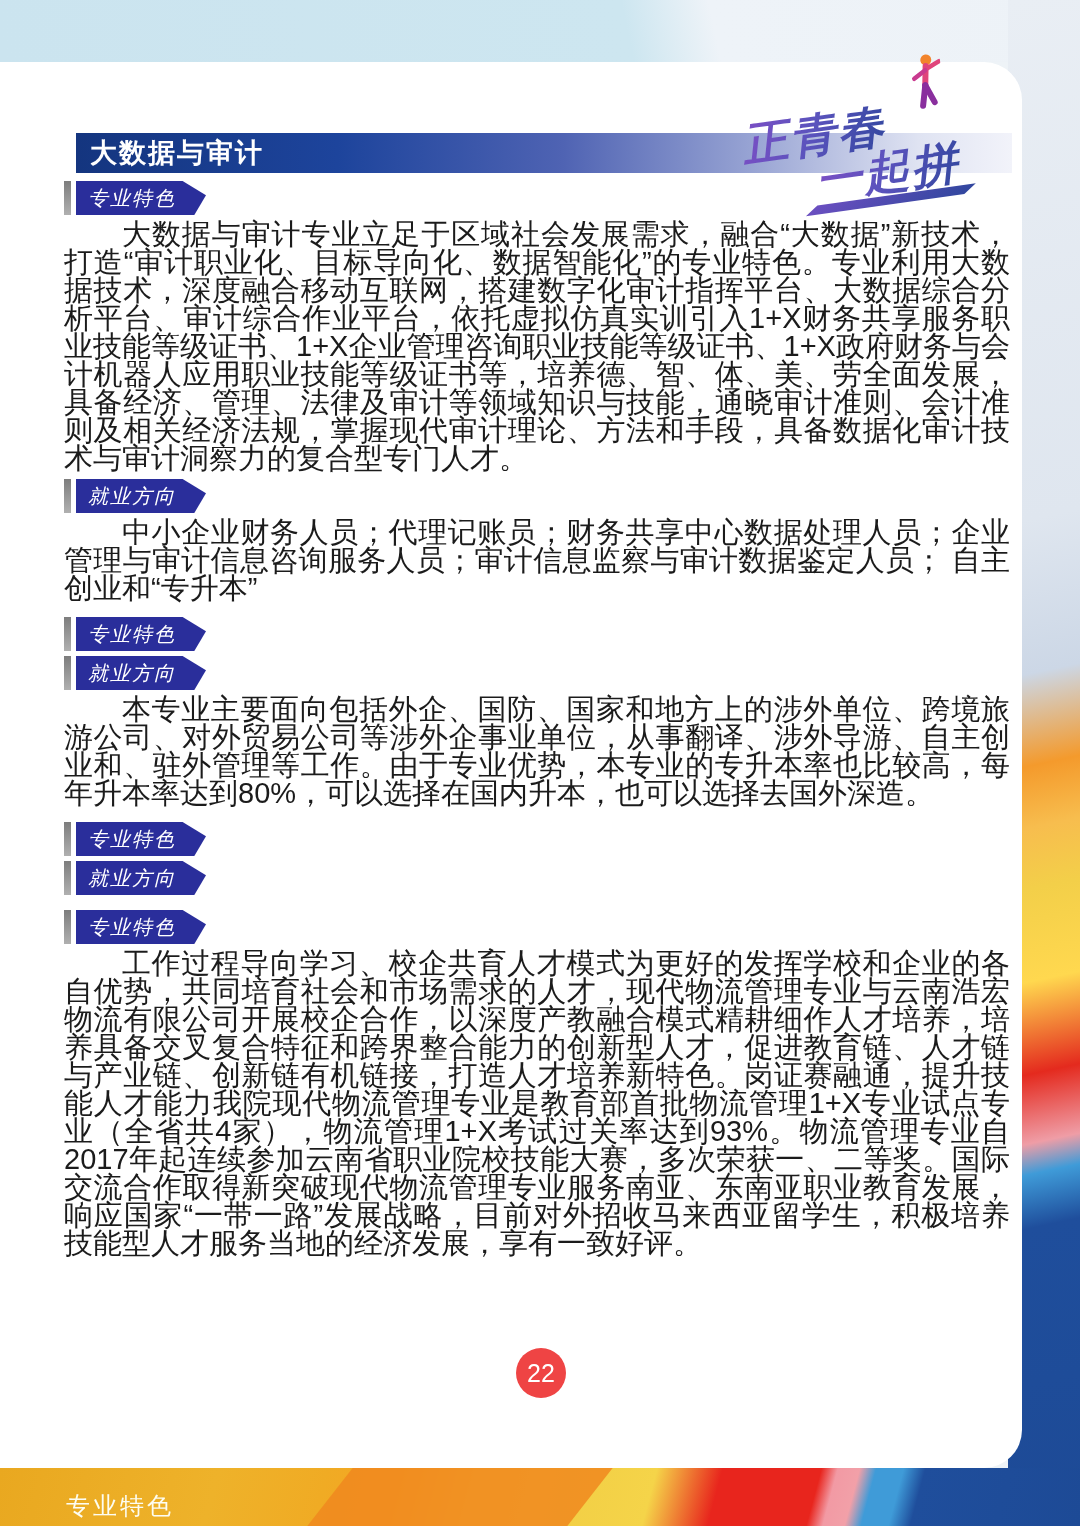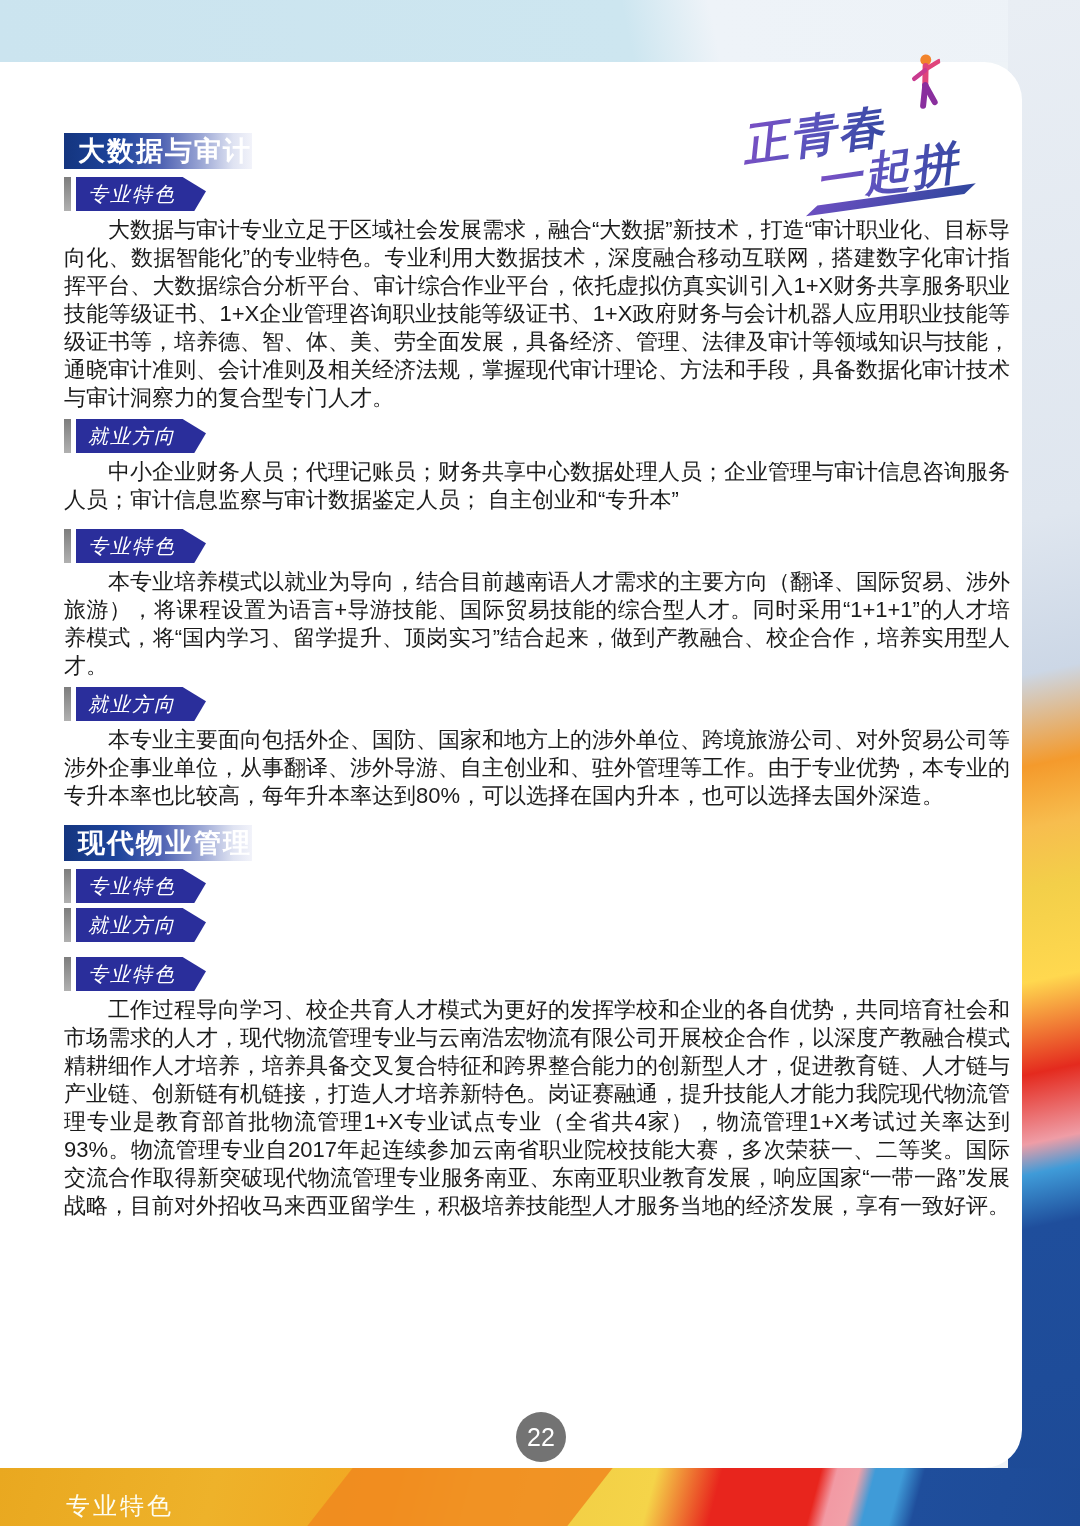--- a/index.html
+++ b/index.html
@@ -24,41 +24,41 @@
   }
   
   .card {
     position:absolute; left:0; top:62px; width:1022px; height:1406px;
     background:#ffffff; border-radius:0 38px 38px 0;
     padding:56px 10px 0 64px;
   }
   
   .section { margin-top:15px; }
   .section:first-of-type { margin-top:0; }
-  .bar-row { display:flex; align-items:flex-start;flex-direction:column; }
+  .bar-row { display:flex; align-items:center; }
   .grayline { width:7px; background:linear-gradient(#7d7d7d,#b0b0b0); margin-right:5px; flex:none; }
   .title-bar {
     flex:1; height:40px; display:flex; align-items:center;
     background:linear-gradient(90deg,#14357f 0%,#1d449c 28%,#4f63b3 52%,#97a3d3 72%,#dfe3f2 90%,#f2f3fa 100%);
     margin-bottom:8px;
   }
   .title-bar span {
     color:#ffffff; font-size:27px; font-weight:bold; padding-left:14px;
     letter-spacing:2px;
   }
   .tag-row { display:flex; align-items:stretch; height:34px; margin-bottom:5px; }
   .tag {
     background:#2a2e9b; color:#ffffff;
     font-family:"DejaVu Serif", serif; font-style:italic;
     font-size:20px; line-height:34px; padding:0 30px 0 12px;
     clip-path:polygon(0 0, 82% 0, 100% 42%, 91% 100%, 0 100%);
     letter-spacing:2px;
   }
   .para {
-    font-size:22px; line-height:28px; color:#1b1b1b;
+    font-size:29px; line-height:28px; color:#1b1b1b;
     text-align:justify; text-indent:2em;
     margin:4px 0 7px 0; padding-right:2px;
   }
   
   .logo { position:absolute; right:64px; top:16px; width:210px; height:150px; transform:rotate(-8deg); }
   .logo-l1, .logo-l2 {
     font-weight:bold; font-size:46px; letter-spacing:2px;
     transform:skewX(-14deg);
     background:linear-gradient(100deg,#7a4fc4 0%,#5b53bd 45%,#32479f 100%);
     -webkit-background-clip:text; background-clip:text; color:transparent;
@@ -67,22 +67,22 @@
   .logo-l1 { position:absolute; left:0; top:22px; }
   .logo-l2 { position:absolute; left:68px; top:68px; }
   .logo-underline {
     position:absolute; left:56px; top:122px; width:160px; height:9px;
     transform:skewX(-55deg);
     background:linear-gradient(90deg,#6a4fc0,#32479f);
   }
   .logo-person { position:absolute; right:6px; top:-14px; }
   
   .page-badge {
-    position:absolute; left:516px; top:1412px; width:50px; height:50px;
-    border-radius:50%; background:#737373; color:#ffffff;
+    position:absolute; left:516px; top:1348px; width:50px; height:50px;
+    border-radius:50%; background:#ef4444; color:#ffffff;
     font-size:25px; display:flex; align-items:center; justify-content:center;
   }
   
   .footer {
     position:absolute; left:0; bottom:0; width:1080px; height:58px;
     background:
       linear-gradient(105deg,
         #e9a820 0%, #eeb22a 20%, #f0ab24 30%,
         #f5a623 36%, #f8c83e 44%, #f2cf45 52%, #f5d449 60%,
         #e8251d 66%, #e8251d 75%, #f29aa4 76.5%, #f2a0a8 78.5%,
@@ -139,35 +139,28 @@
       <div class="tag">就业方向</div>
     </div>
     <p class="para">中小企业财务人员；代理记账员；财务共享中心数据处理人员；企业管理与审计信息咨询服务人员；审计信息监察与审计数据鉴定人员； 自主创业和“专升本”</p>
   </div>
 
   <div class="section">
     <div class="tag-row">
       <div class="grayline"></div>
       <div class="tag">专业特色</div>
     </div>
-    <p class="para">本专业培养模式以就业为导向，结合目前越南语人才需求的主要方向（翻译、国际贸易、涉外旅游），将课程设置为语言+导游技能、国际贸易技能的综合型人才。同时采用“1+1+1”的人才培养模式，将“国内学习、留学提升、顶岗实习”结合起来，做到产教融合、校企合作，培养实用型人才。</p>
     <div class="tag-row">
       <div class="grayline"></div>
       <div class="tag">就业方向</div>
     </div>
     <p class="para">本专业主要面向包括外企、国防、国家和地方上的涉外单位、跨境旅游公司、对外贸易公司等涉外企事业单位，从事翻译、涉外导游、自主创业和、驻外管理等工作。由于专业优势，本专业的专升本率也比较高，每年升本率达到80%，可以选择在国内升本，也可以选择去国外深造。</p>
   </div>
 
   <div class="section">
-    <div class="bar-row">
-      <div class="grayline"></div>
-      <div class="title-bar">
-          <span>现代物业管理</span>
-        </div>
-    </div>
     <div class="tag-row">
       <div class="grayline"></div>
       <div class="tag">专业特色</div>
     </div>
     <div class="tag-row">
       <div class="grayline"></div>
       <div class="tag">就业方向</div>
     </div>
   </div>
 

